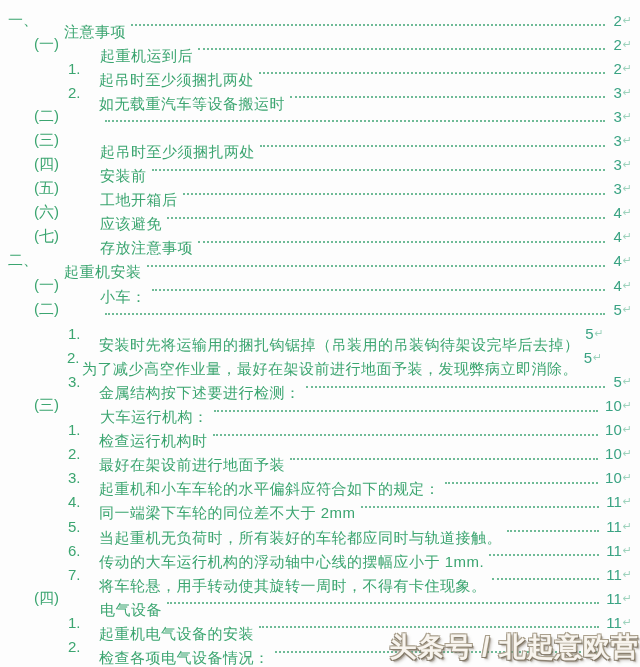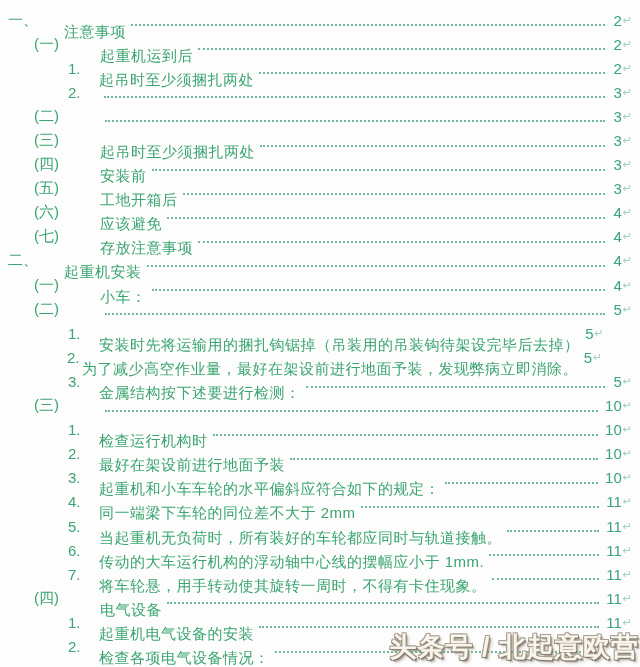--- a/index.html
+++ b/index.html
@@ -87,20 +87,21 @@
     </div>
     <div class="toc-row lvl3">
       <span class="num">1.</span>
       <span class="title">起吊时至少须捆扎两处</span>
       <span class="leader"></span>
       <span class="page">2</span>
       <span class="retmark">↵</span>
     </div>
     <div class="toc-row lvl3">
       <span class="num">2.</span>
+      <span class="title">如无载重汽车等设备搬运时</span>
       <span class="leader"></span>
       <span class="page">3</span>
       <span class="retmark">↵</span>
     </div>
     <div class="toc-row lvl2">
       <span class="num">(二)</span>
       <span class="leader"></span>
       <span class="page">3</span>
       <span class="retmark">↵</span>
     </div>
@@ -175,20 +176,21 @@
     </div>
     <div class="toc-row lvl3">
       <span class="num">3.</span>
       <span class="title">金属结构按下述要进行检测：</span>
       <span class="leader"></span>
       <span class="page">5</span>
       <span class="retmark">↵</span>
     </div>
     <div class="toc-row lvl2">
       <span class="num">(三)</span>
+      <span class="title">大车运行机构：</span>
       <span class="leader"></span>
       <span class="page">10</span>
       <span class="retmark">↵</span>
     </div>
     <div class="toc-row lvl3">
       <span class="num">1.</span>
       <span class="title">检查运行机构时</span>
       <span class="leader"></span>
       <span class="page">10</span>
       <span class="retmark">↵</span>

